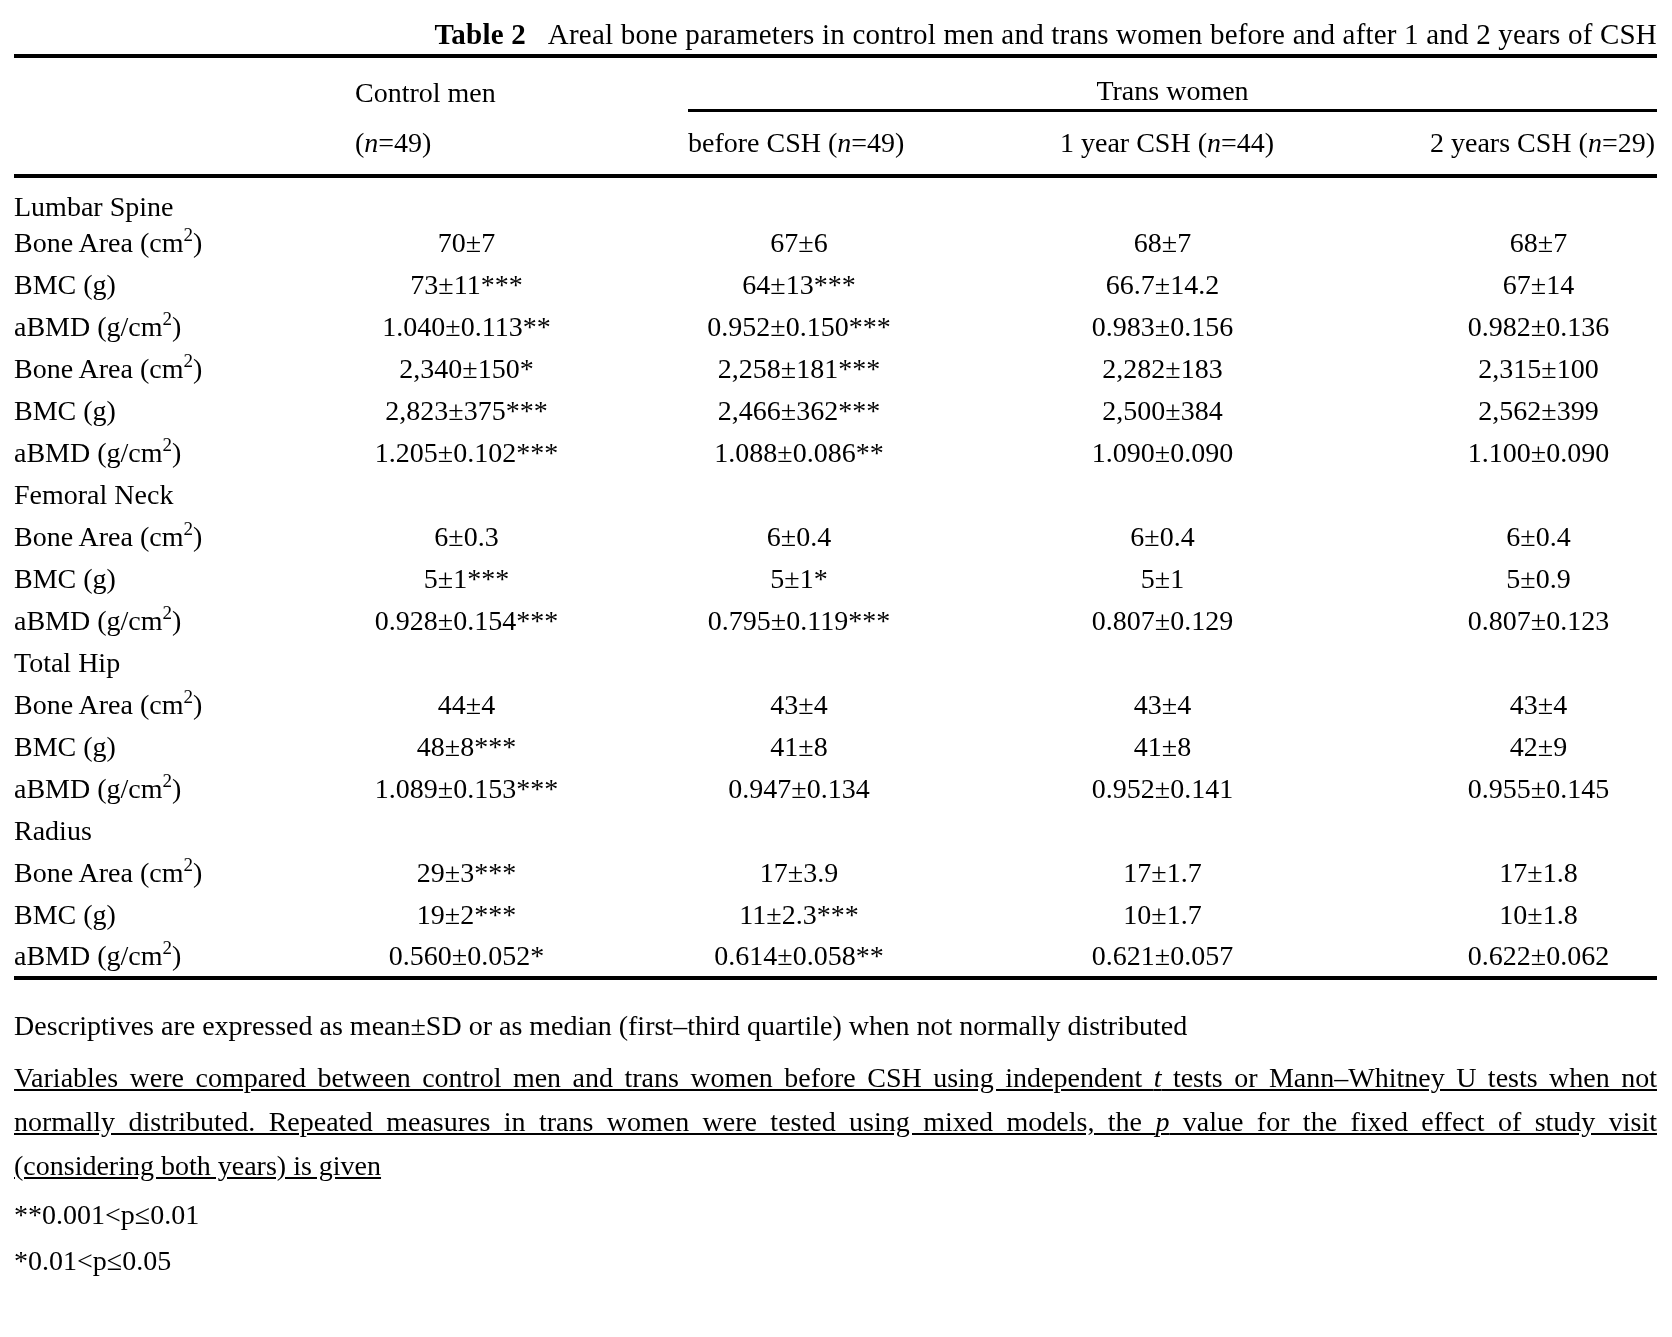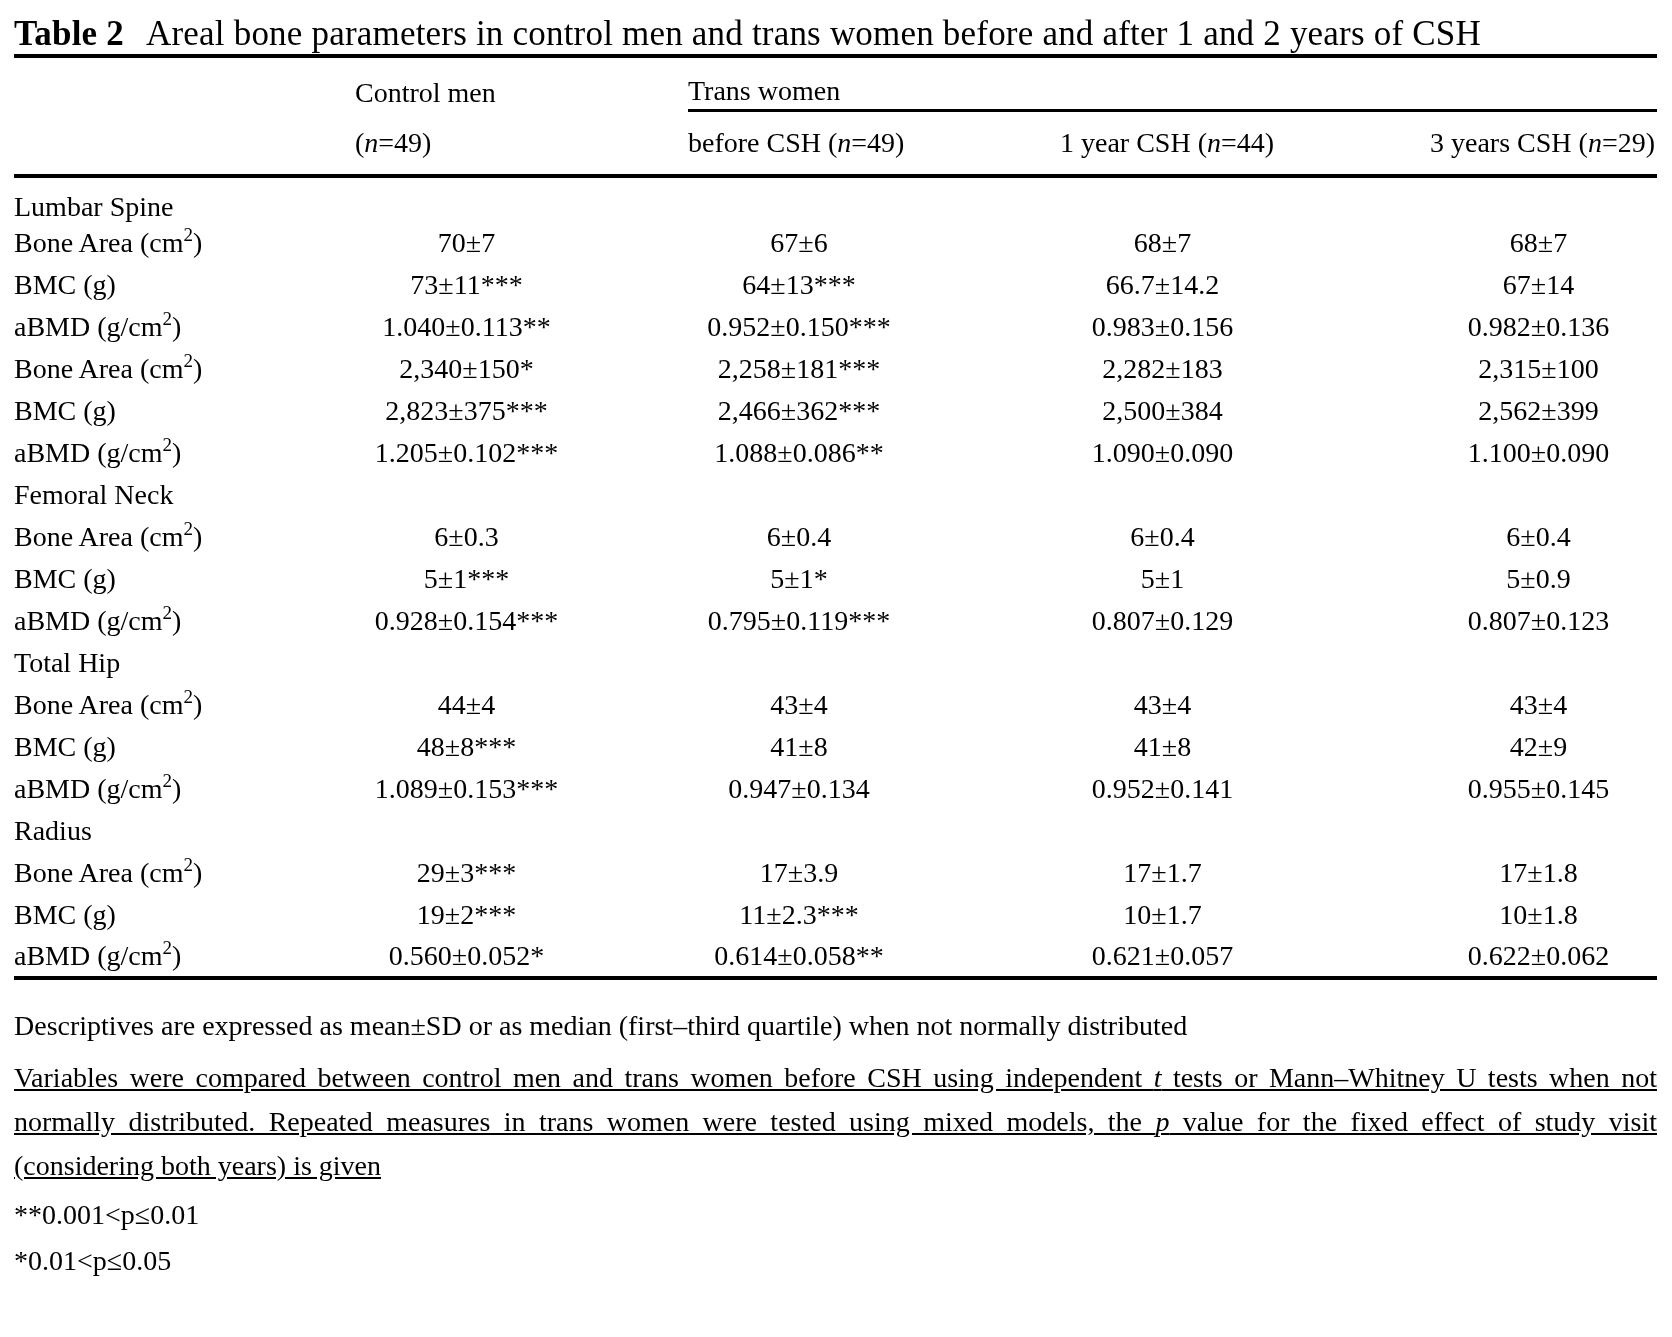--- a/index.html
+++ b/index.html
@@ -6,37 +6,37 @@
   html, body {
     width: 1672px; height: 1337px;
     background: #ffffff;
     color: #000000;
     font-family: "Liberation Serif", "DejaVu Serif", serif;
     overflow: hidden;
   }
   .page { width: 1672px; height: 1337px; padding: 14px 15px 0 14px; }
 
   
-  .table-title { font-size: 35px; line-height: 40px; letter-spacing: 0.2px; }
+  .table-title { font-size: 29px; line-height: 40px; letter-spacing: 0.2px; text-align: right; }
   .table-title .t-label { font-weight: bold; margin-right: 22px; }
 
   
   table.bone-table {
     width: 1643px;
     table-layout: fixed;
     border-collapse: collapse;
     border-top: 4px solid #000;
     border-bottom: 4px solid #000;
     font-size: 28px;
     font-family: Liberation Serif, serif;
   }
   thead { border-bottom: 4px solid #000; }
   thead td { vertical-align: bottom; text-align: left; }
   tr.group-row td { padding-top: 15px; padding-bottom: 0; line-height: 36px; }
-  td.trans-cell { border-bottom: 3px solid #000; }
+  td.trans-cell { border-bottom: 3px solid #000; text-align: center; }
   tr.sub-row td { padding-top: 13px; padding-bottom: 13px; line-height: 36px; }
   .it { font-style: italic; }
 
   tbody td { height: 42px; vertical-align: middle; line-height: 30px; }
   tbody tr:first-child td { padding-top: 14px; }
   td.section-label { text-align: left; }
   td.row-label { text-align: left; }
   td.row-label sup { font-size: 19px; position: relative; top: -1px; vertical-align: super; line-height: 0; }
   td.val { text-align: center; }
   td.val.c2 { padding-right: 110px; }
@@ -71,21 +71,21 @@
       <tr class="group-row">
         <td></td>
         <td>Control men</td>
         <td colspan="3" class="trans-cell">Trans women</td>
       </tr>
       <tr class="sub-row">
         <td></td>
         <td><span>(</span><span class="it">n</span><span>=49)</span></td>
         <td><span>before CSH (</span><span class="it">n</span><span>=49)</span></td>
         <td><span>1 year CSH (</span><span class="it">n</span><span>=44)</span></td>
-        <td><span>3 years CSH (</span><span class="it">n</span><span>=29)</span></td>
+        <td><span>2 years CSH (</span><span class="it">n</span><span>=29)</span></td>
       </tr>
     </thead>
     <tbody id="table-body">
         <tr>
           <td colspan="5" class="section-label">Lumbar Spine</td>
         </tr>
         <tr>
           <td class="row-label"><span>Bone Area (cm</span><sup>2</sup><span>)</span></td>
           <td class="val c2">70±7</td>
           <td class="val c3">67±6</td>

